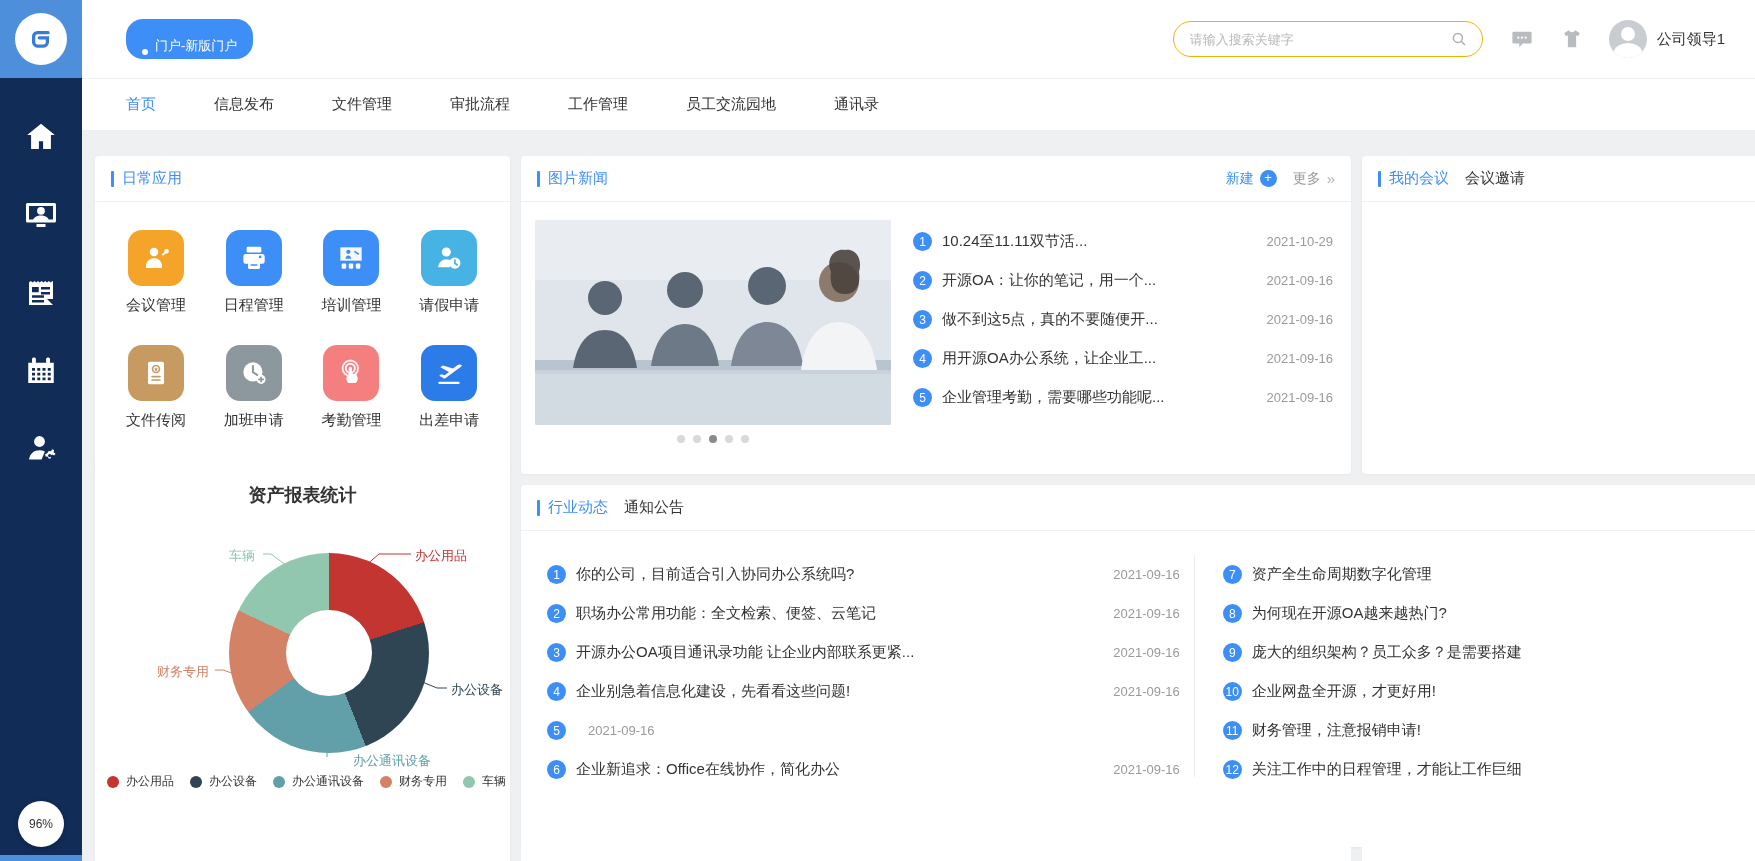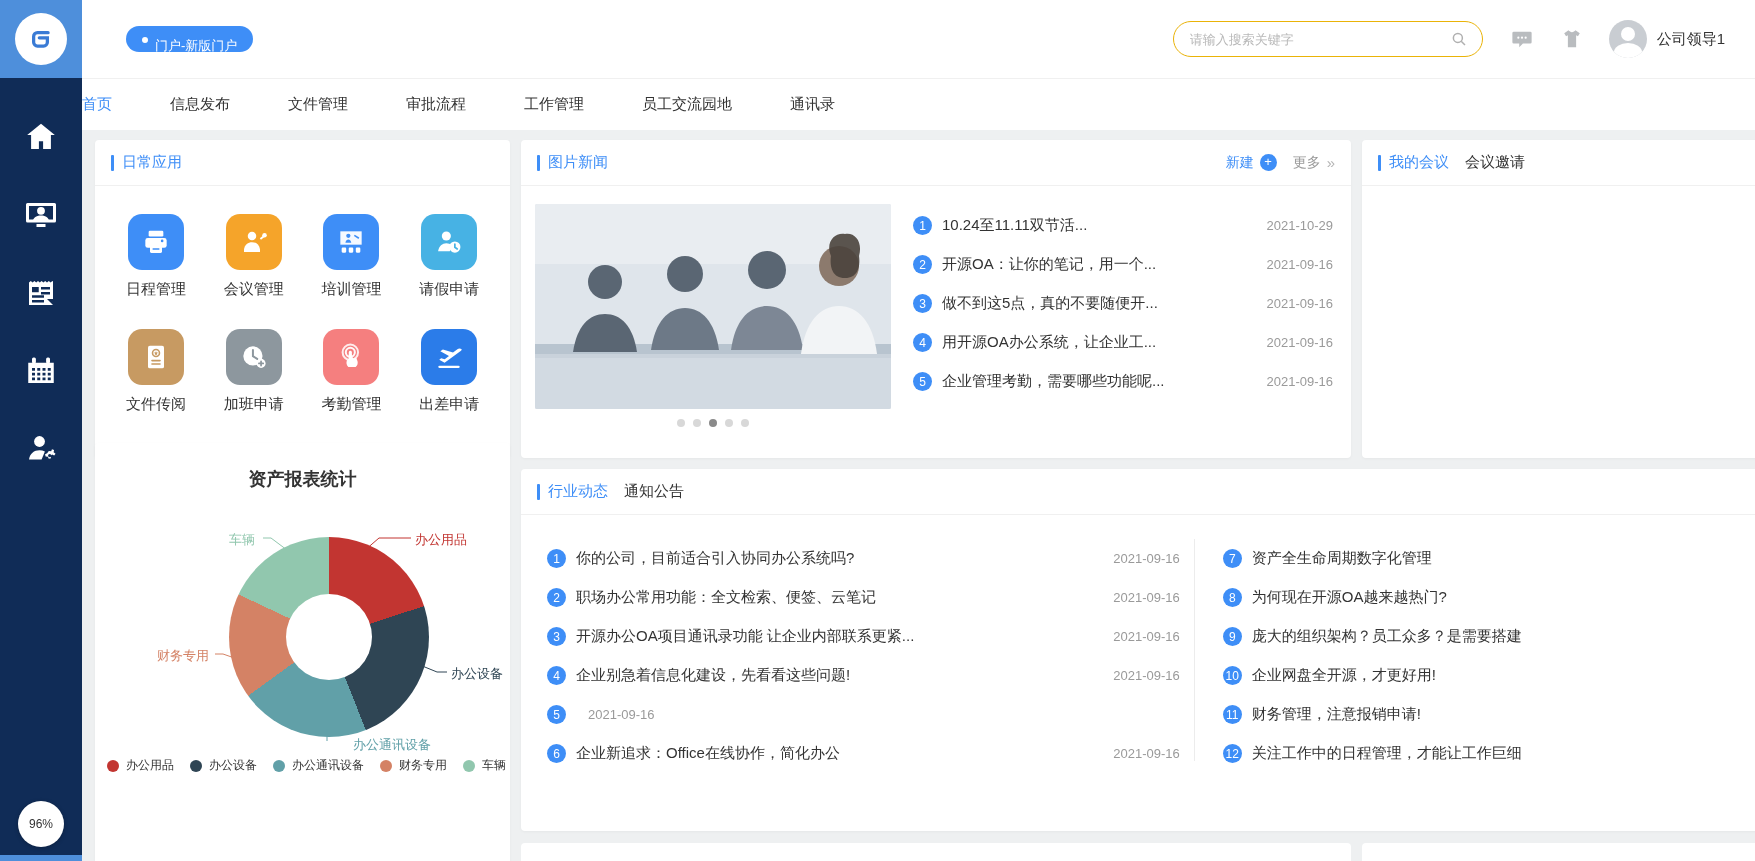--- a/index.html
+++ b/index.html
@@ -12,39 +12,39 @@
   .logo-block { width:82px; height:78px; background:#4e8fdb; display:flex; align-items:center; justify-content:center; }
   .logo-circle { width:52px; height:52px; border-radius:50%; background:#fff; display:flex; align-items:center; justify-content:center; }
   .side-icons { display:flex; flex-direction:column; align-items:center; padding-top:20px; }
   .side-icon { width:82px; height:78px; display:flex; align-items:center; justify-content:center; cursor:pointer; }
   .side-icon svg { width:36px; height:36px; }
   .zoom-badge { position:absolute; left:18px; bottom:14px; width:46px; height:46px; border-radius:50%; background:#fff; display:flex; align-items:center; justify-content:center; font-size:12px; color:#333; box-shadow:0 1px 4px rgba(0,0,0,.25); }
   .sidebar-bottom-strip { position:absolute; left:0; bottom:0; width:82px; height:6px; background:#4e8fdb; }
 
   
   .header { position:absolute; left:82px; top:0; right:0; height:78px; background:#fff; display:flex; align-items:center; padding:0 30px 0 44px; z-index:20; }
-  .portal-pill { background:#3e8ef7; color:#fff; border-radius:17px; height:26px; display:flex; align-items:flex-start; gap:7px; padding:11px 16px; font-size:13px; cursor:pointer; }
+  .portal-pill { background:#3e8ef7; color:#fff; border-radius:17px; height:40px; display:flex; align-items:flex-end; gap:7px; padding:4px 16px; font-size:13px; cursor:pointer; }
   .portal-pill .dot { width:6px; height:6px; border-radius:50%; background:#fff; }
   .header-right { margin-left:auto; display:flex; align-items:center; }
   .search-box { width:310px; height:36px; border:1px solid #eab308; border-radius:18px; display:flex; align-items:center; padding:0 14px 0 16px; background:#fff; }
   .search-box input { border:none; outline:none; flex:1; font-size:13px; color:#333; font-family:inherit; }
   .search-box input::placeholder { color:#b8b8b8; }
   .hdr-icon { margin-left:28px; cursor:pointer; display:flex; align-items:center; }
   .avatar { width:38px; height:38px; border-radius:50%; background:#c9cdd2; margin-left:26px; overflow:hidden; position:relative; cursor:pointer; }
   .avatar .a-head { position:absolute; left:12px; top:7px; width:14px; height:14px; border-radius:50%; background:#fff; }
   .avatar .a-body { position:absolute; left:5px; top:23px; width:28px; height:18px; border-radius:50% 50% 0 0; background:#fff; }
   .user-name { margin-left:10px; font-size:15px; color:#333; cursor:pointer; }
 
   
-  .nav { position:absolute; left:82px; top:78px; right:0; height:52px; background:#fff; border-top:1px solid #f0f0f0; display:flex; align-items:center; z-index:19; }
+  .nav { position:absolute; left:82px; top:78px; right:0; height:52px; background:#fff; border-top:1px solid #f0f0f0; display:flex; align-items:center; padding-left:44px; z-index:19; }
   .nav-tab { font-size:15px; color:#333; margin-right:58px; cursor:pointer; white-space:nowrap; }
   .nav-tab.active { color:#3e8ef7; }
 
   
-  .card { position:absolute; background:#fff; border-radius:4px; box-shadow:0 1px 3px rgba(0,0,0,.04); }
+  .card { position:absolute; background:#fff; border-radius:4px; box-shadow:0 1px 3px rgba(0,0,0,.04);margin-top:16px; }
   .card-head { height:46px; display:flex; align-items:center; padding:0 16px; border-bottom:1px solid #f0f0f0; }
   .head-bar { width:3px; height:16px; background:#3e8ef7; border-radius:1px; margin-right:8px; }
   .head-title { font-size:15px; color:#3e8ef7; cursor:pointer; }
   .head-title2 { font-size:15px; color:#333; margin-left:16px; cursor:pointer; }
   .head-right { margin-left:auto; display:flex; align-items:center; gap:6px; }
   .lnk-new { color:#3e8ef7; font-size:14px; cursor:pointer; }
   .plus-circle { width:17px; height:17px; border-radius:50%; background:#3e8ef7; color:#fff; font-size:13px; line-height:16px; text-align:center; cursor:pointer; }
   .lnk-more { color:#999; font-size:14px; margin-left:10px; cursor:pointer; }
   .more-arrows { color:#b5b5b5; font-size:15px; cursor:pointer; }
 
@@ -186,41 +186,41 @@
     <div class="nav-tab">通讯录</div>
   </div>
 
   <div class="card" style="left:95px; top:140px; width:415px; height:318px;">
     <div class="card-head">
       <div class="head-bar"></div>
       <div class="head-title">日常应用</div>
     </div>
     <div class="apps-grid">
       <div class="app-item">
+        <div class="app-tile" style="background-color: rgb(245, 164, 42);">
+          <svg viewBox="0 0 24 24" fill="#fff">
+              <circle cx="10.5" cy="7.5" r="3.2"></circle>
+              <path d="M4.5 17.5c.6-3.6 3-5.4 6-5.4s5.4 1.8 6 5.4v2h-12z"></path>
+              <path d="M16.8 9.8l2.6-2.1" stroke="#fff" stroke-width="1.4"></path>
+              <circle cx="19.9" cy="7" r="1.7"></circle>
+            </svg>
+        </div>
+        <div class="app-label">会议管理</div>
+      </div>
+      <div class="app-item">
         <div class="app-tile" style="background-color: rgb(62, 142, 247);">
           <svg viewBox="0 0 24 24" fill="#fff">
               <rect x="6.5" y="3.5" width="11" height="4.4" rx="1"></rect>
               <rect x="4" y="9" width="16" height="7.4" rx="1.8"></rect>
               <rect x="7.5" y="14.2" width="9" height="6" rx="1"></rect>
               <circle cx="16.6" cy="11.2" r="1" fill="#3e8ef7"></circle>
               <rect x="9.3" y="16.6" width="5.4" height="1.3" rx=".6" fill="#3e8ef7"></rect>
             </svg>
         </div>
         <div class="app-label">日程管理</div>
-      </div>
-      <div class="app-item">
-        <div class="app-tile" style="background-color: rgb(245, 164, 42);">
-          <svg viewBox="0 0 24 24" fill="#fff">
-              <circle cx="10.5" cy="7.5" r="3.2"></circle>
-              <path d="M4.5 17.5c.6-3.6 3-5.4 6-5.4s5.4 1.8 6 5.4v2h-12z"></path>
-              <path d="M16.8 9.8l2.6-2.1" stroke="#fff" stroke-width="1.4"></path>
-              <circle cx="19.9" cy="7" r="1.7"></circle>
-            </svg>
-        </div>
-        <div class="app-label">会议管理</div>
       </div>
       <div class="app-item">
         <div class="app-tile" style="background-color: rgb(62, 142, 247);">
           <svg viewBox="0 0 24 24" fill="#fff">
               <path d="M4 4h16v10H4z" opacity=".95"></path>
               <circle cx="10" cy="7.4" r="1.6" fill="#3e8ef7"></circle>
               <path d="M7.8 12.6c.3-1.6 1.2-2.4 2.2-2.4s1.9.8 2.2 2.4z" fill="#3e8ef7"></path>
               <path d="M14.5 7l3.4 2.2" stroke="#3e8ef7" stroke-width="1.2"></path>
               <rect x="5" y="16.2" width="3.4" height="3.8" rx=".8"></rect>
               <rect x="10.3" y="16.2" width="3.4" height="3.8" rx=".8"></rect>

